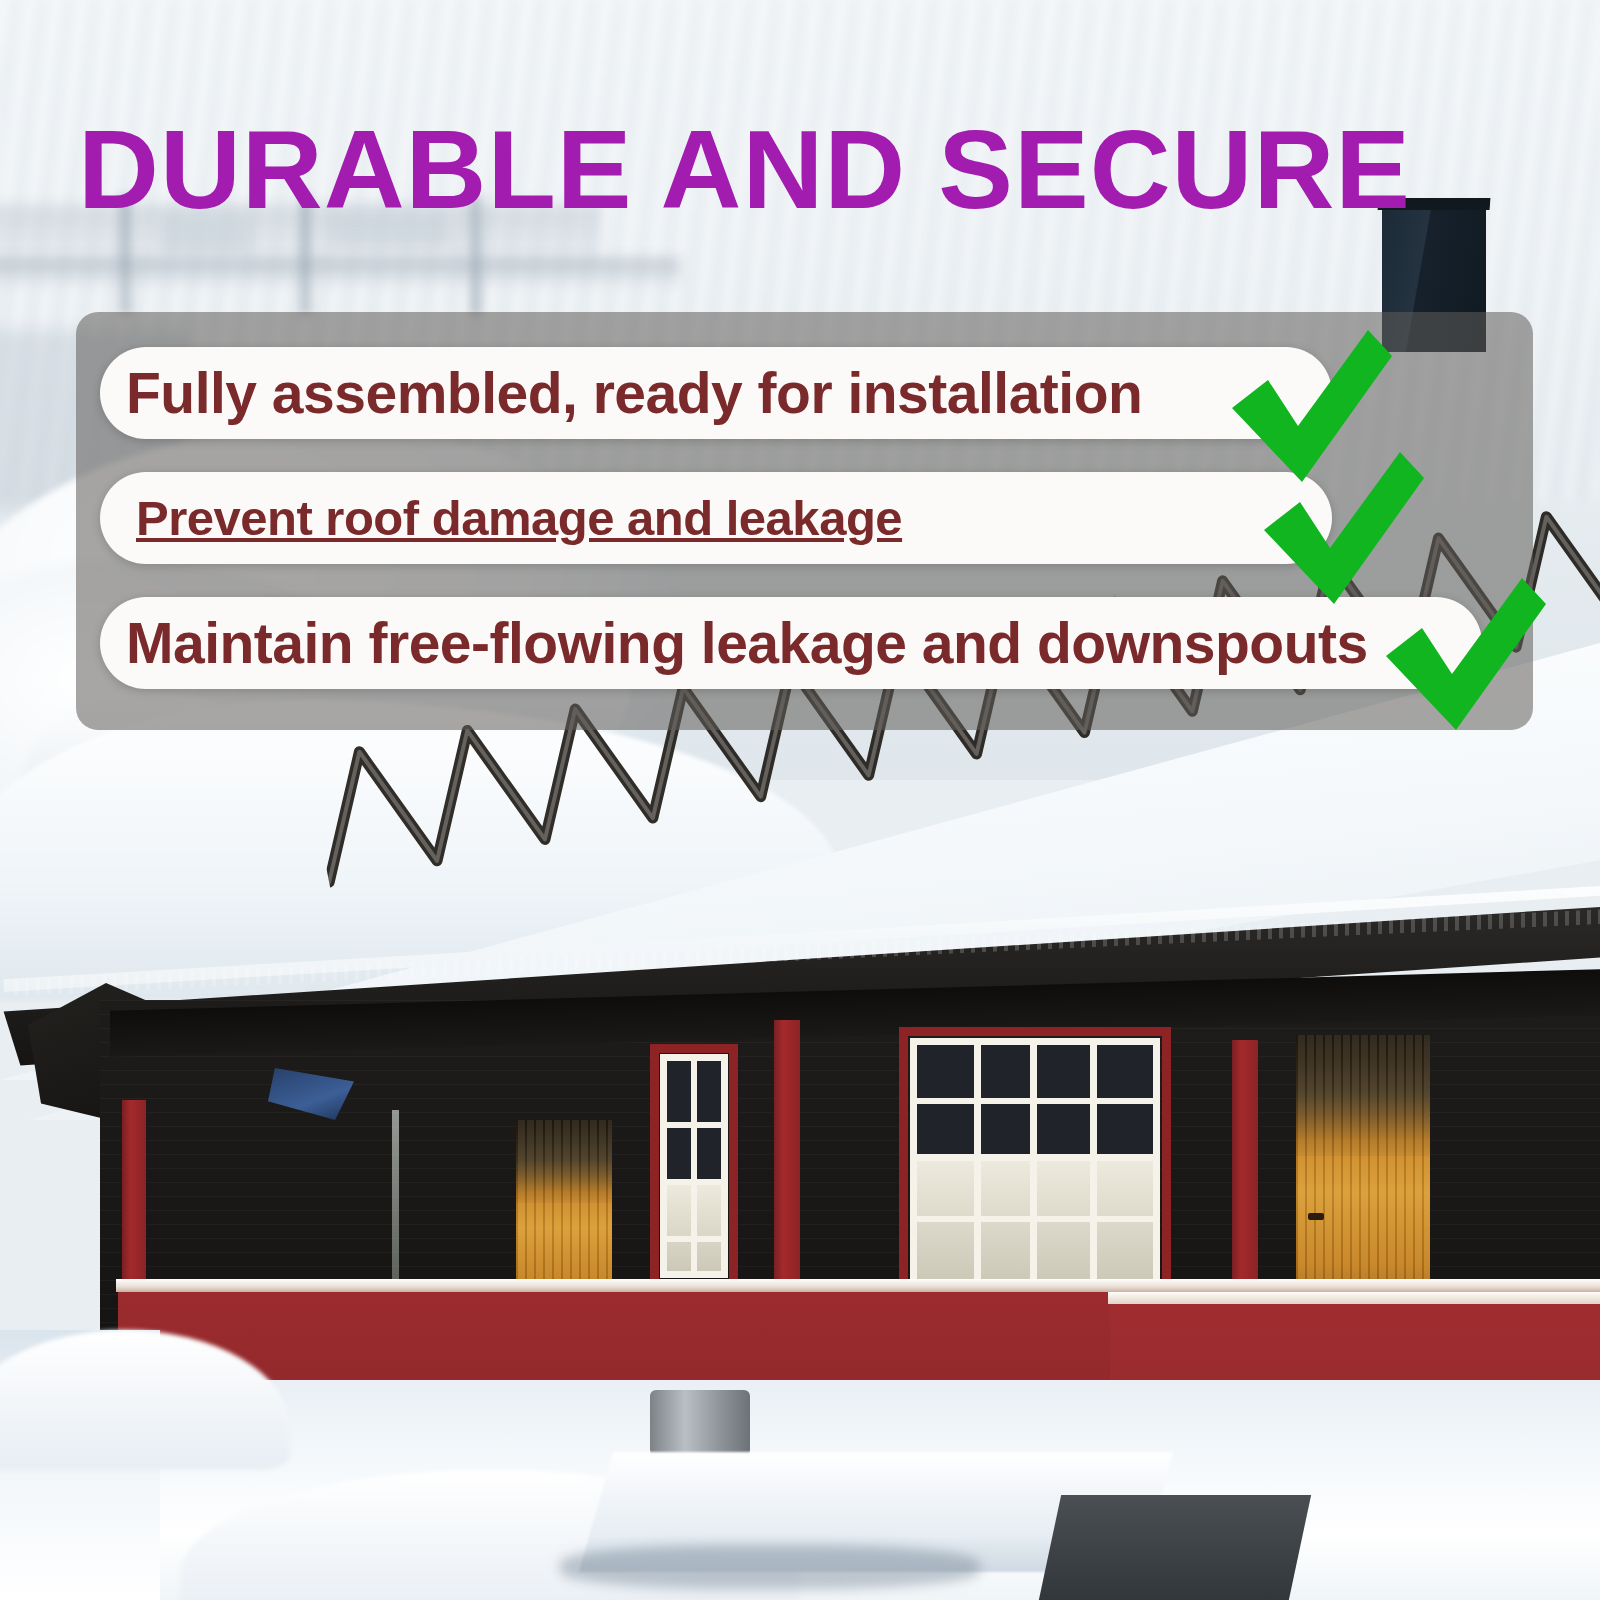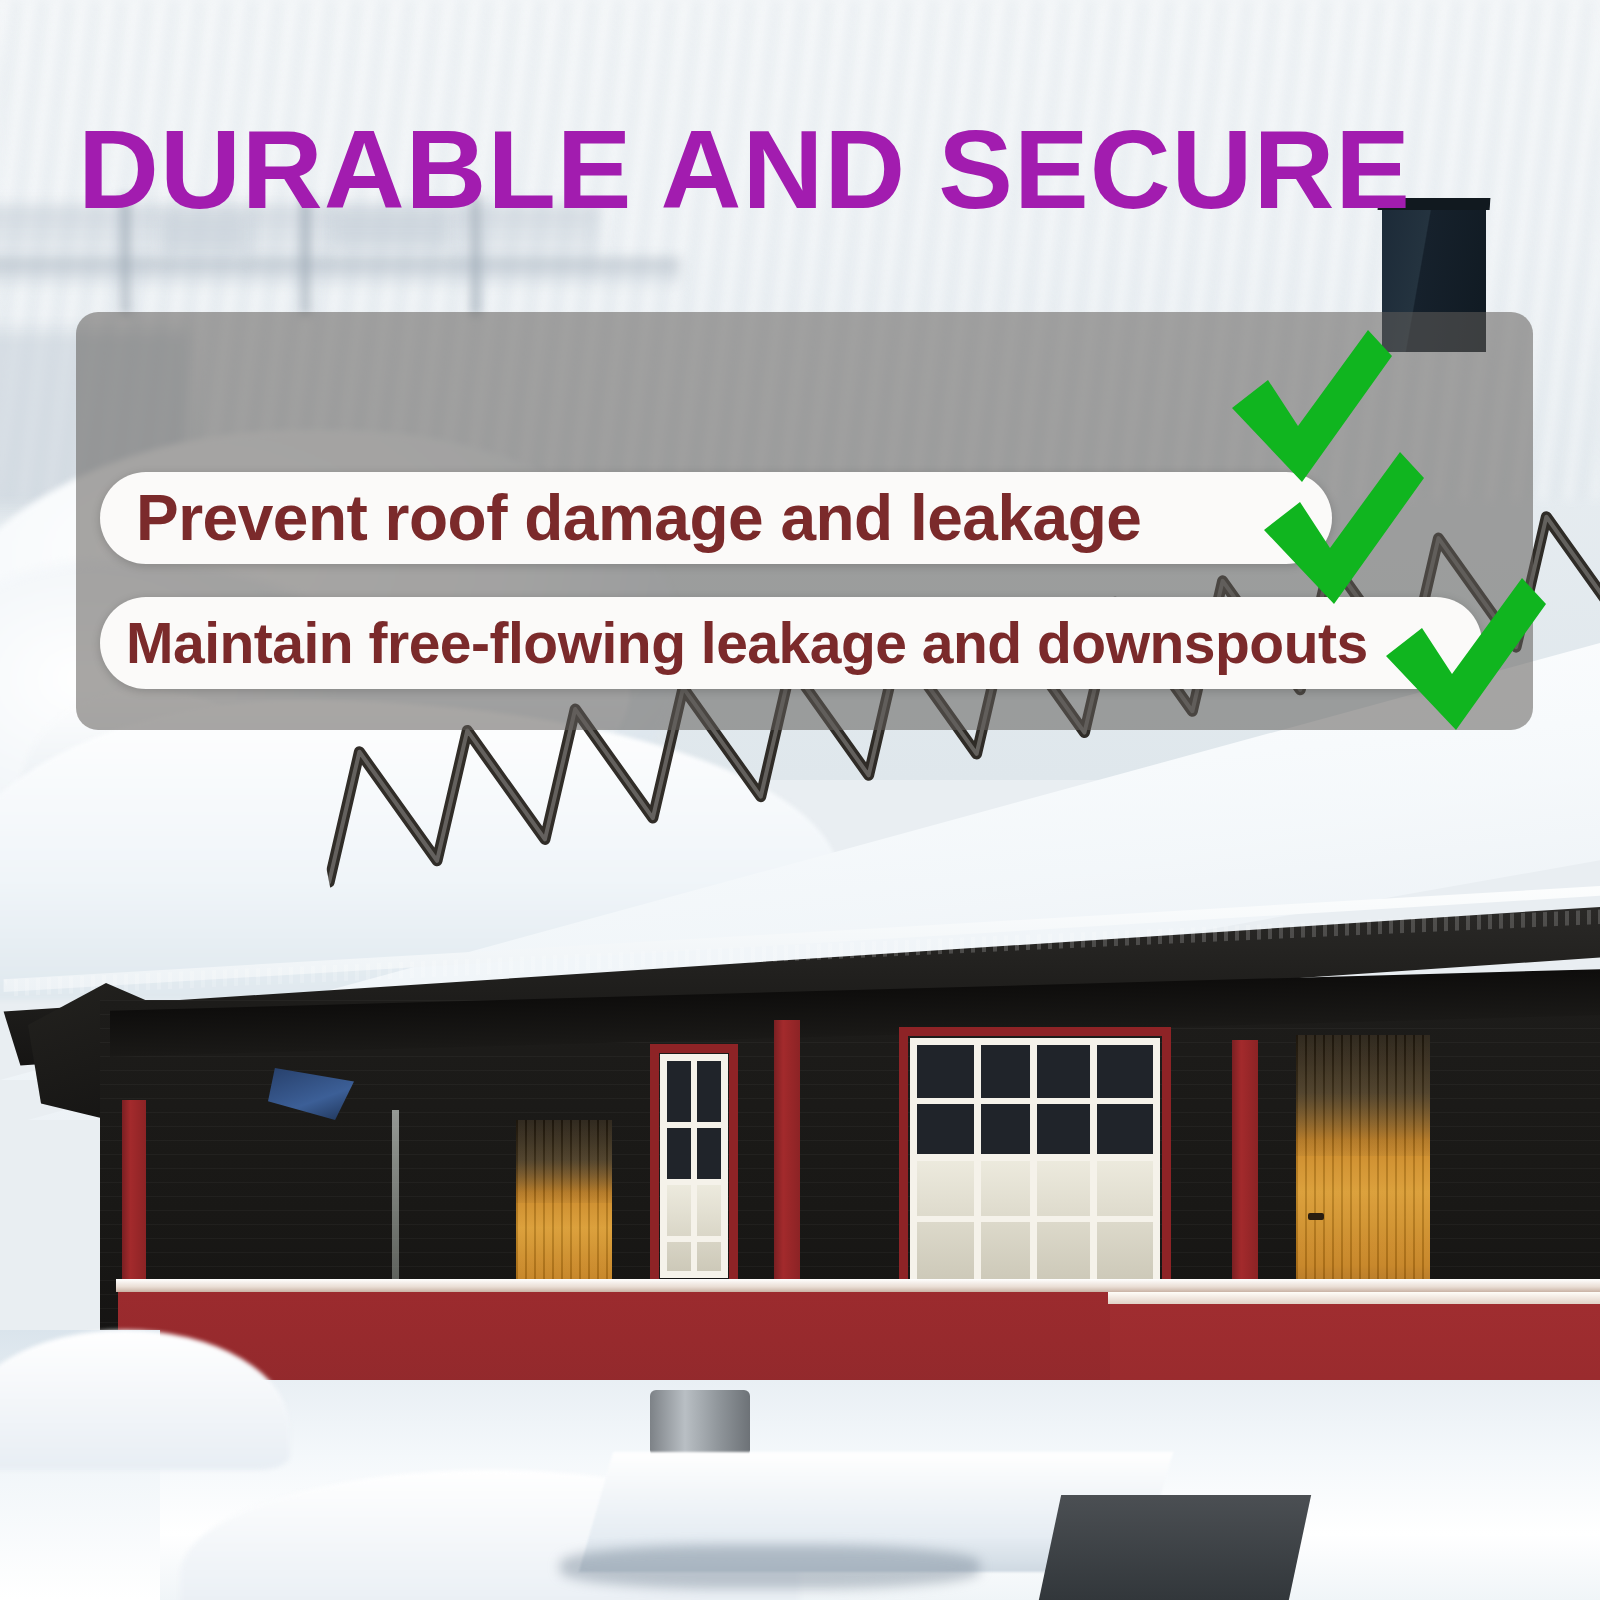--- a/index.html
+++ b/index.html
@@ -374,21 +374,21 @@
     color: #7b2a2b;
     white-space: nowrap;
     font-stretch: condensed;
     letter-spacing: -0.5px;
   }
 
   #pill-0 { left: 100px; top: 347px; width: 1232px; height: 92px; }
   #pill-0 .pill-text { font-size: 57px; padding-left: 26px; }
 
   #pill-1 { left: 100px; top: 472px; width: 1232px; height: 92px; }
-  #pill-1 .pill-text { font-size: 64px; padding-left: 36px; }
+  #pill-1 .pill-text { font-size: 49px; padding-left: 36px; text-decoration: underline; }
 
   #pill-2 { left: 100px; top: 597px; width: 1382px; height: 92px; }
   #pill-2 .pill-text { font-size: 57px; padding-left: 26px; }
 
   .check {
     position: absolute;
     width: 0; height: 0;
   }
   .check svg { display: block; overflow: visible; }
 
@@ -513,20 +513,23 @@
     <div class="snow-drift-b" style="left:180px;top:1470px;width:620px;height:150px;"></div>
     <div class="bucket"></div>
     <div class="slab"></div>
     <div class="slab-dark"></div>
     <div class="shadow-b" style="left:560px;top:1545px;width:420px;height:44px;"></div>
 
   </div>
 
   <div class="panel"></div>
 
+  <div class="pill" id="pill-0">
+    <span class="pill-text">Fully assembled, ready for installation</span>
+  </div>
   <div class="pill" id="pill-1">
     <span class="pill-text">Prevent roof damage and leakage</span>
   </div>
   <div class="pill" id="pill-2">
     <span class="pill-text">Maintain free-flowing leakage and downspouts</span>
   </div>
 
   <div class="check" id="check-0">
     <svg width="160" height="170" viewBox="0 0 160 170">
       <polygon points="0,78 36,50 66,96 136,0 160,26 70,152" fill="#10B51F"></polygon>

